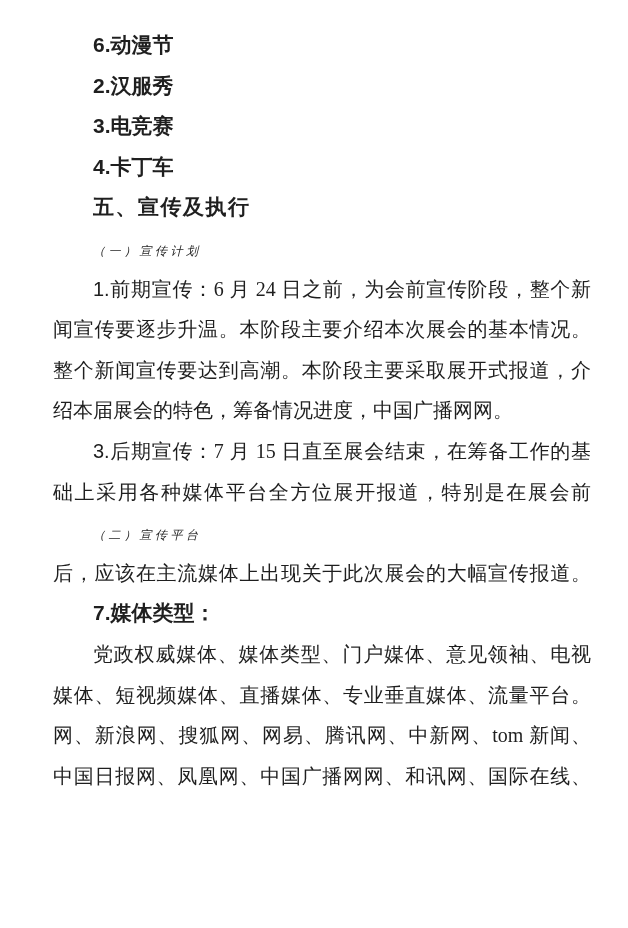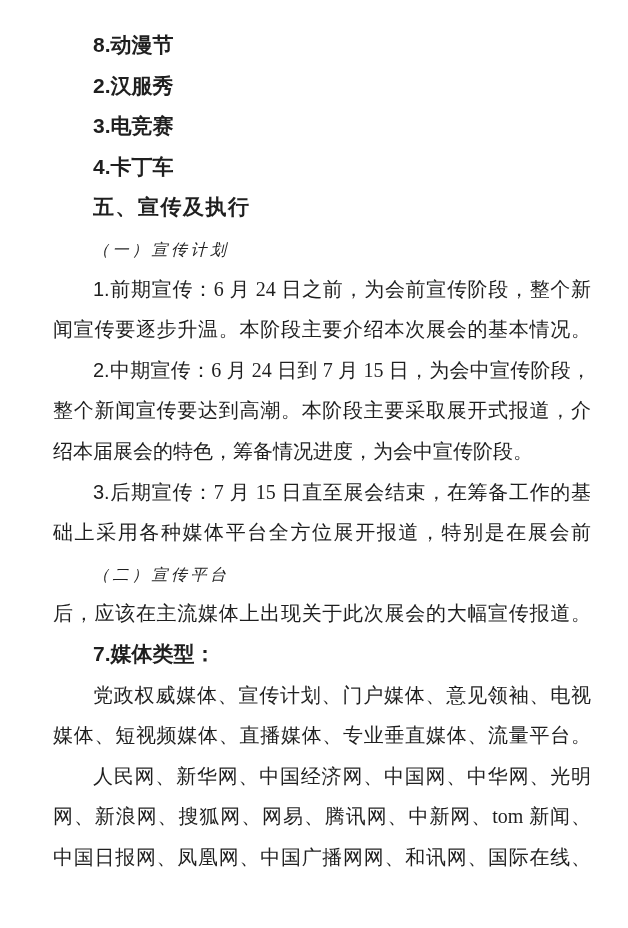--- a/index.html
+++ b/index.html
@@ -48,44 +48,42 @@
     font-weight: 700;
     font-size: 21px;
   }
   .kind-heading .seg {
     letter-spacing: 1.5px;
     margin-top: 14px;
   }
   .kind-kaiti .seg {
     font-style: italic;
     letter-spacing: 3.5px;
-    font-size: 16px;
+    font-size: 12px;
     font-weight: 400;
   }
 </style>
 </head>
 <body>
 
 <div class="page">
   <div class="doc" id="doc">
-      <div class="line kind-num indent"><span class="seg seg-b">8.动漫节</span></div>
+      <div class="line kind-num indent"><span class="seg seg-b">6.动漫节</span></div>
       <div class="line kind-num indent"><span class="seg seg-b">2.汉服秀</span></div>
       <div class="line kind-num indent"><span class="seg seg-b">3.电竞赛</span></div>
       <div class="line kind-num indent"><span class="seg seg-b">4.卡丁车</span></div>
       <div class="line kind-heading indent"><span class="seg seg-b">五、宣传及执行</span></div>
       <div class="line kind-kaiti indent"><span class="seg">（一）宣传计划</span></div>
       <div class="line kind-body indent fill"><span class="seg seg-b">1.前期宣传：</span><span class="seg">6 月 24 日之前，为会前宣传阶段，整个新</span></div>
       <div class="line kind-body fill"><span class="seg">闻宣传要逐步升温。本阶段主要介绍本次展会的基本情况。</span></div>
-      <div class="line kind-body indent fill"><span class="seg seg-b">2.中期宣传：</span><span class="seg">6 月 24 日到 7 月 15 日，为会中宣传阶段，</span></div>
       <div class="line kind-body fill"><span class="seg">整个新闻宣传要达到高潮。本阶段主要采取展开式报道，介</span></div>
-      <div class="line kind-body"><span class="seg">绍本届展会的特色，筹备情况进度，为会中宣传阶段。</span></div>
+      <div class="line kind-body"><span class="seg">绍本届展会的特色，筹备情况进度，中国广播网网。</span></div>
       <div class="line kind-body indent fill"><span class="seg seg-b">3.后期宣传：</span><span class="seg">7 月 15 日直至展会结束，在筹备工作的基</span></div>
       <div class="line kind-body fill"><span class="seg">础上采用各种媒体平台全方位展开报道，特别是在展会前</span></div>
       <div class="line kind-kaiti indent"><span class="seg">（二）宣传平台</span></div>
       <div class="line kind-body fill"><span class="seg">后，应该在主流媒体上出现关于此次展会的大幅宣传报道。</span></div>
       <div class="line kind-num indent"><span class="seg seg-b">7.媒体类型：</span></div>
-      <div class="line kind-body indent fill"><span class="seg">党政权威媒体、宣传计划、门户媒体、意见领袖、电视</span></div>
+      <div class="line kind-body indent fill"><span class="seg">党政权威媒体、媒体类型、门户媒体、意见领袖、电视</span></div>
       <div class="line kind-body fill"><span class="seg">媒体、短视频媒体、直播媒体、专业垂直媒体、流量平台。</span></div>
-      <div class="line kind-body indent fill"><span class="seg">人民网、新华网、中国经济网、中国网、中华网、光明</span></div>
       <div class="line kind-body fill"><span class="seg">网、新浪网、搜狐网、网易、腾讯网、中新网、tom 新闻、</span></div>
       <div class="line kind-body fill"><span class="seg">中国日报网、凤凰网、中国广播网网、和讯网、国际在线、</span></div>
     </div>
 </div>
 
 </body></html>

